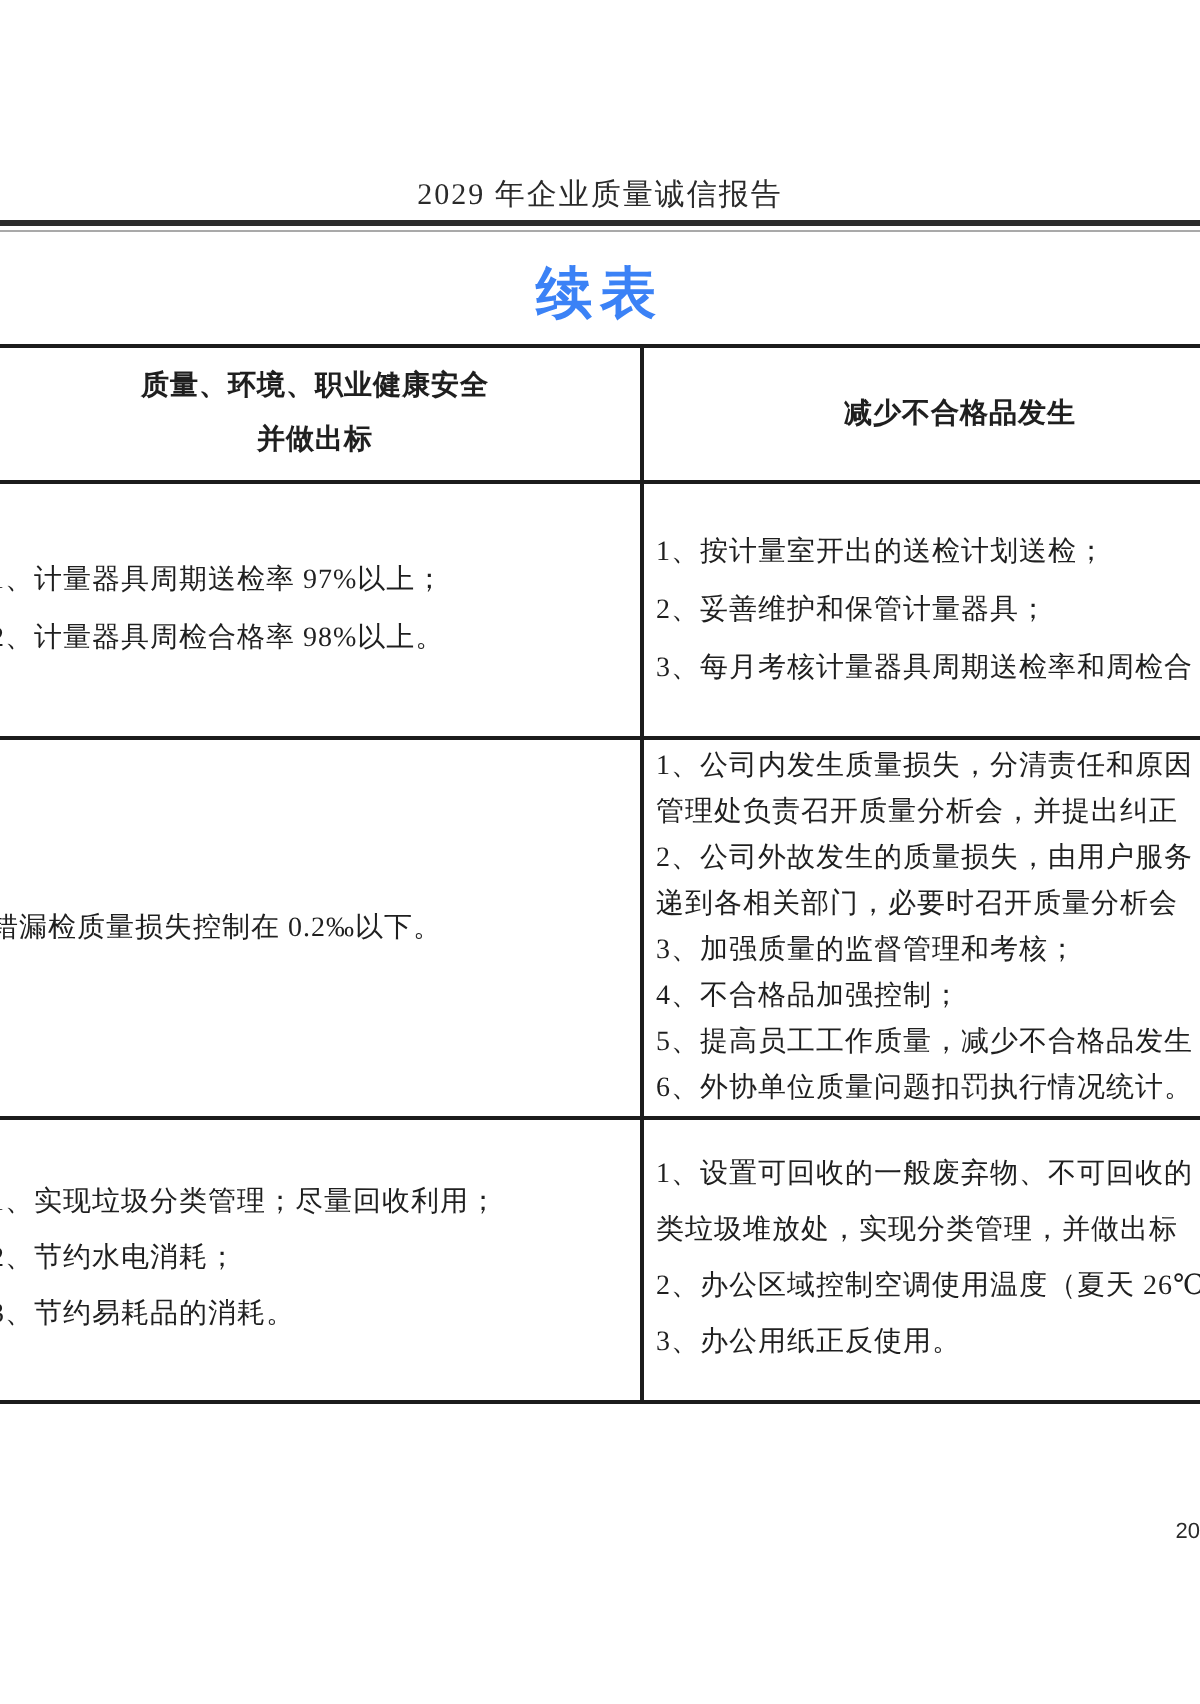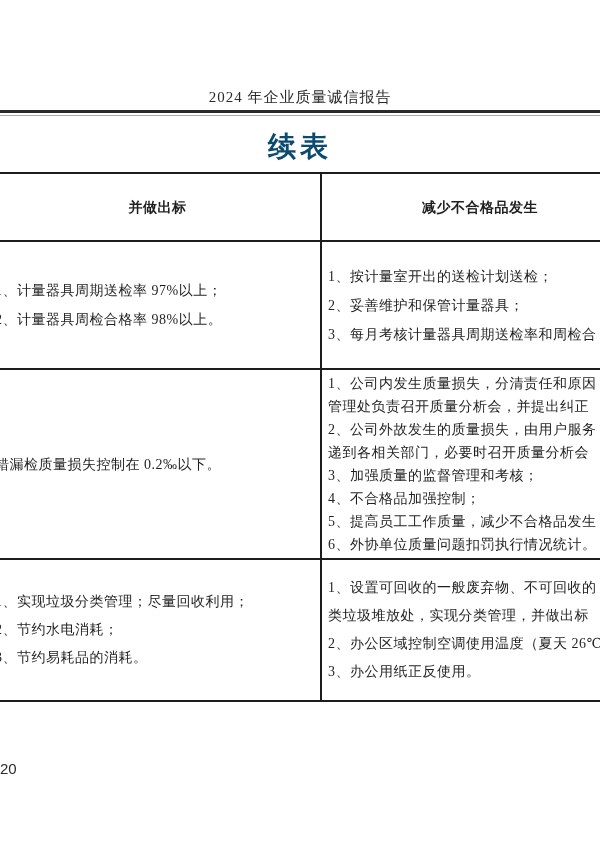--- a/index.html
+++ b/index.html
@@ -41,21 +41,21 @@
   }
   .doc-title {
     position: absolute;
     top: 128px;
     left: 0;
     width: 100%;
     text-align: center;
     font-size: 28px;
     font-weight: bold;
     letter-spacing: 4px;
-    color: #0c4a6e;
+    color: #3b82f6;
   }
   .doc-table {
     position: absolute;
     top: 172px;
     left: -5px;
     width: 645px;
     border-top: 2px solid #1c1c1c;
   }
   .t-row {
     display: flex;
@@ -97,41 +97,42 @@
     letter-spacing: 0.5px;
   }
   .row-1 .line { line-height: 29px; }
   .row-2 .line { line-height: 23px; }
   .row-3 .line { line-height: 28px; }
   .page-number {
     position: absolute;
     top: 760px;
     left: 0;
     width: 100%;
-    text-align: left;
-    font-size: 15px;
+    text-align: right;
+    font-size: 11px;
     color: #2a2a2a;
     font-family: "Liberation Sans", sans-serif;
   }
 </style>
 </head>
 <body>
 
 <div class="page">
 
-  <div class="running-header">2024 年企业质量诚信报告</div>
+  <div class="running-header">2029 年企业质量诚信报告</div>
   <div class="header-rule-thick"></div>
   <div class="header-rule-thin"></div>
 
   <div class="doc-title">续表</div>
 
   <div class="doc-table">
 
     <div class="t-row t-header-row">
       <div class="t-cell-left">
+        <div class="line">质量、环境、职业健康安全</div>
         <div class="line">并做出标</div>
       </div>
       <div class="t-cell-right">
         <div class="line">减少不合格品发生</div>
       </div>
     </div>
 
     <div class="t-row row-1">
       <div class="t-cell-left">
         <div class="line">1、计量器具周期送检率 97%以上；</div>

